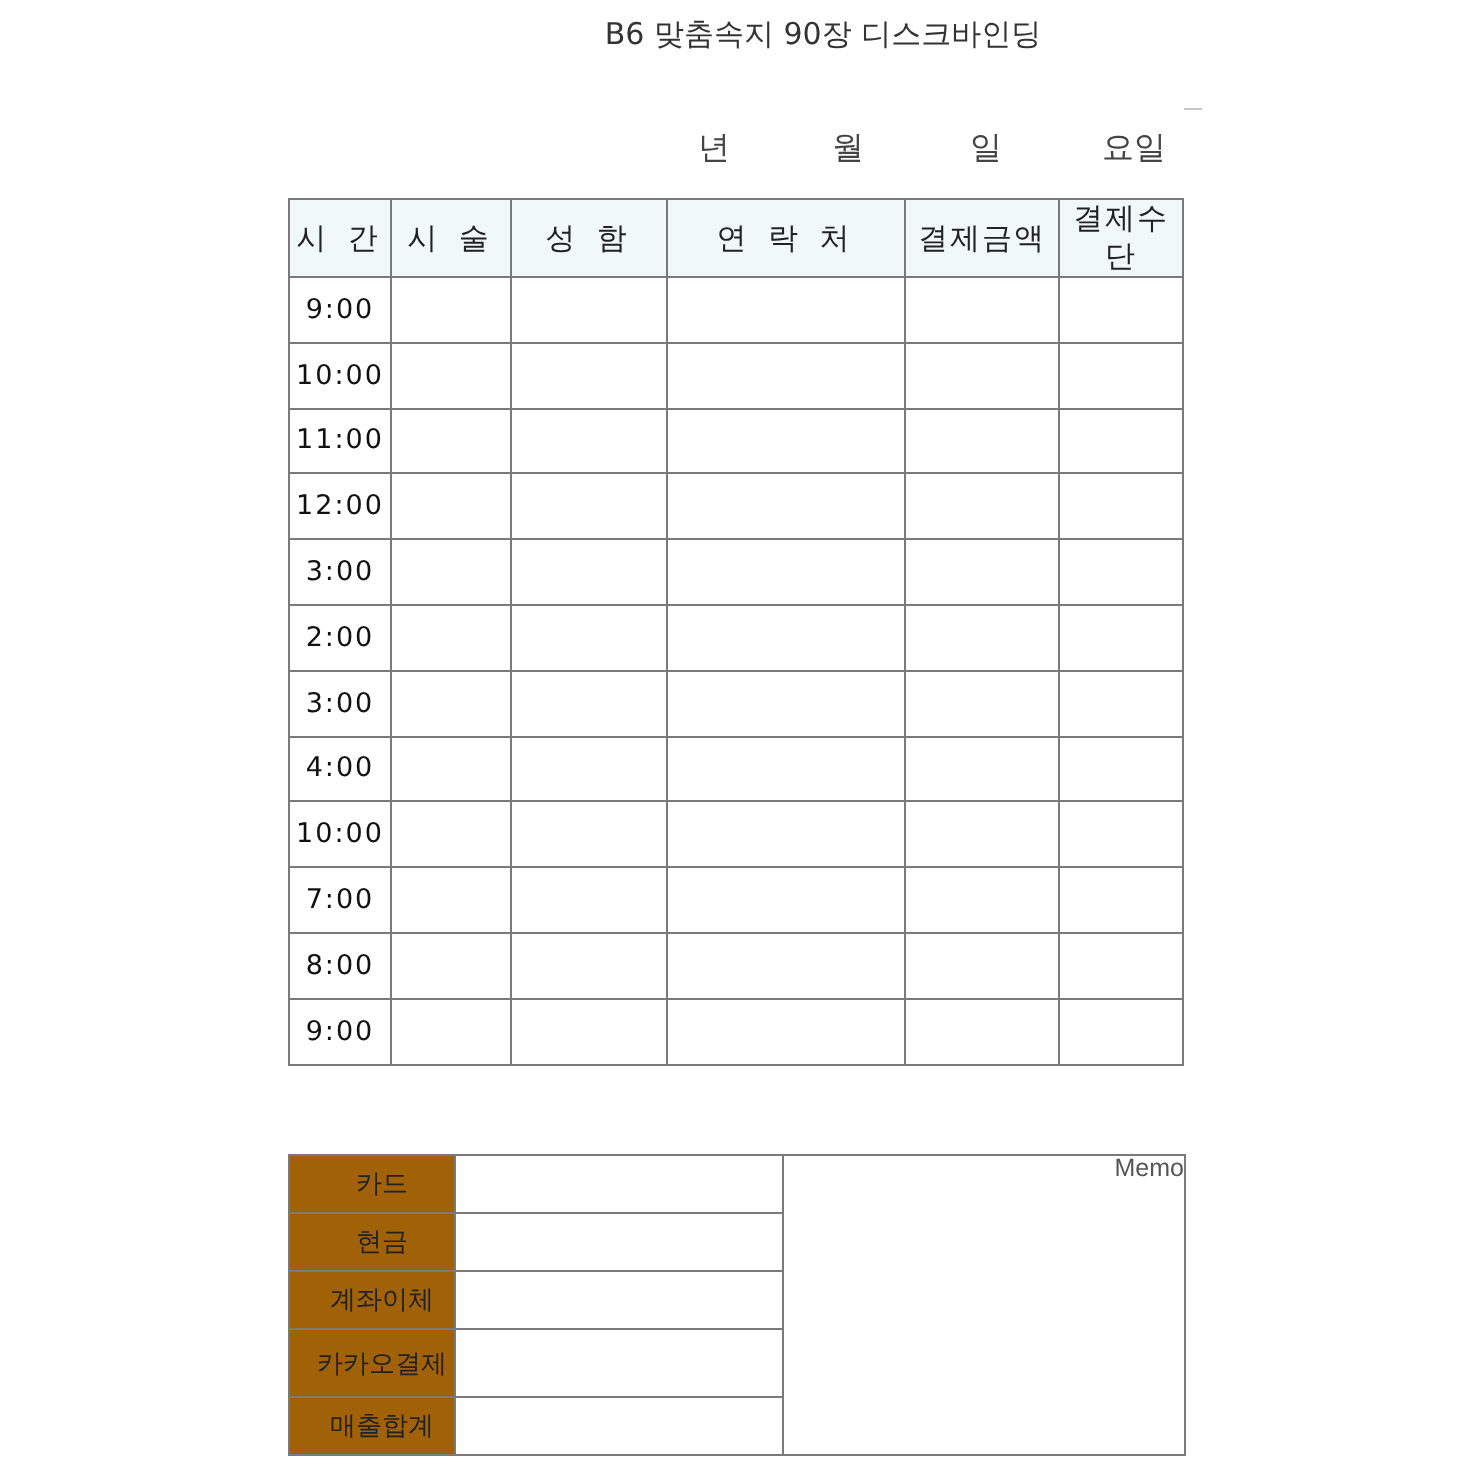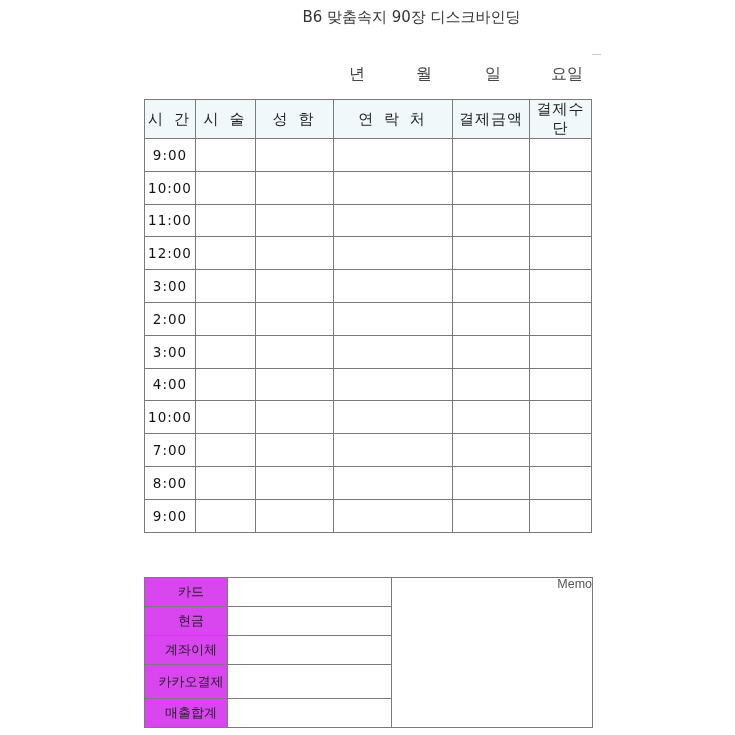--- a/index.html
+++ b/index.html
@@ -10,21 +10,21 @@
     .deco-line { position:absolute; left:592px; top:54px; width:9px; height:1px; background:#c8c8c8; }
     .date-row { position:absolute; top:64px; left:330px; width:270px; height:24px; font-size:16px; color:#444; }
     .date-row span { position:absolute; top:0; }
     table { border-collapse:collapse; position:absolute; table-layout:fixed; }
     td, th { border:1px solid #7a7a7a; padding:0; text-align:center; font-weight:normal; }
     .sched { left:144px; top:99px; width:448px; }
     .sched th { height:32px; background:#f0f8fa; font-size:15px; color:#222; letter-spacing:3px; }
     .sched th.tight { letter-spacing:1px; }
     .sched td { height:31.8px; font-size:13.5px; letter-spacing:1px; color:#111; }
     .pay { left:144px; top:577px; width:448px; }
-    .pay td.lbl { background:#d946ef; font-size:13px; color:#222;padding-left:10px; }
+    .pay td.lbl { background:#a16207; font-size:13px; color:#222;padding-left:10px; }
     .pay td.memo { text-align:right; vertical-align:top; font-family:"Liberation Sans", sans-serif; font-size:12.5px; color:#555; padding-left:2px; line-height:13px; }
   </style>
 </head>
 <body>
 
 <div class="title">B6 맞춤속지 90장 디스크바인딩</div>
 <div class="deco-line"></div>
 
 <div class="date-row">
   <span style="left:19px">년</span>

